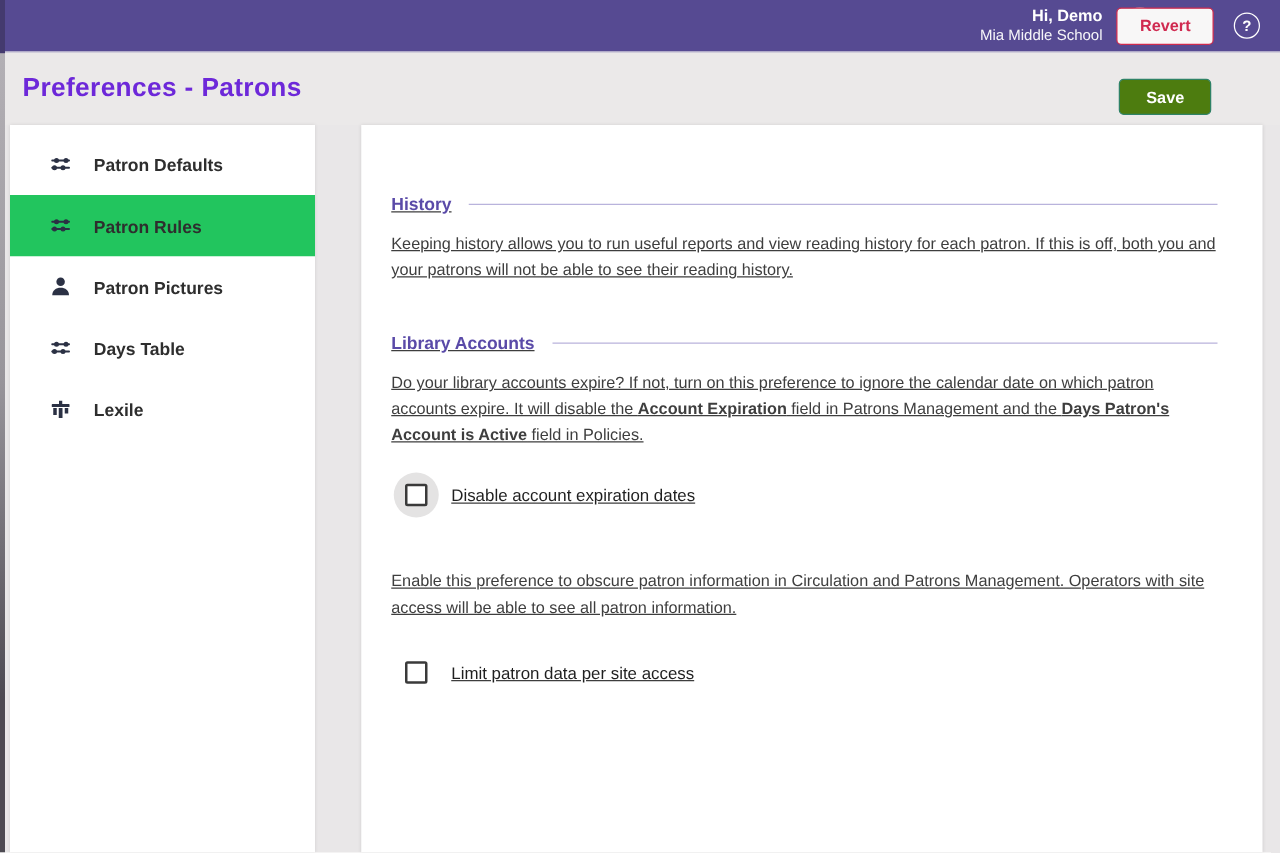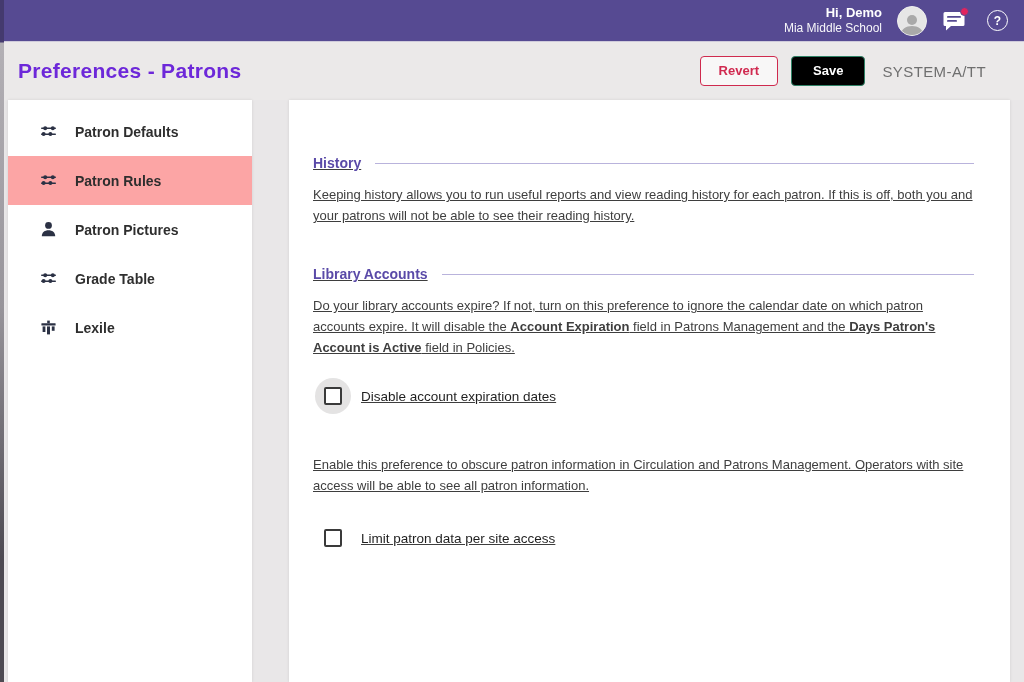--- a/index.html
+++ b/index.html
@@ -44,37 +44,37 @@
   }
   
   .header {
     position:absolute; top:42px; left:0; right:0; height:58px;
     background:#ebe9e9; display:flex; align-items:center;
   }
   .page-title {
     margin-left:18px; font-size:21px; font-weight:600; color:#6d28d9;
     letter-spacing:.3px;
   }
-  .header-actions { margin-left:auto; display:flex; align-items:center; gap:13px; margin-right:38px; }
+  .header-actions { margin-left:auto; display:flex; align-items:center; gap:27px; margin-right:38px;flex-direction:column; }
   .btn { font-family:inherit; font-size:13px; font-weight:700; border-radius:4px; cursor:pointer; padding:6px 18px; line-height:1.2; }
   .btn-revert { background:#f8f7f7; color:#d02a50; border:1.5px solid #cf2a4e; }
-  .btn-save   { background:#000000; color:#fff; border:1.5px solid #2f8266; padding:6px 21px; }
+  .btn-save   { background:#4d7c0f; color:#fff; border:1.5px solid #2f8266; padding:6px 21px; }
   .system-label { font-size:15px; color:#6f6f6f; letter-spacing:.4px; margin-left:4px; }
   
   .sidebar {
     position:absolute; left:8px; top:100px; bottom:0; width:244px;
     background:#fff; box-shadow:0 0 3px rgba(0,0,0,.10);
     padding-top:7px;
   }
   .side-item {
     height:49px; display:flex; align-items:center; gap:17px;
     padding-left:31px; cursor:pointer;
     font-size:14px; font-weight:700; color:#2e2e2e;
   }
-  .side-item.selected { background:#fca5a5; }
+  .side-item.selected { background:#22c55e; }
   .side-icon { width:19px; height:19px; flex:0 0 19px; display:flex; align-items:center; justify-content:center; }
   
   .main {
     position:absolute; left:289px; top:100px; bottom:0; right:14px;
     background:#fff; box-shadow:0 0 3px rgba(0,0,0,.10);
     padding:55px 36px 0 24px;
   }
   .section { margin-bottom:40px;text-decoration:underline; }
   .section-head { display:flex; align-items:center; }
   .section-title { color:#5a4aa8; font-size:14px; font-weight:700; white-space:nowrap; }
@@ -174,21 +174,21 @@
     <span class="side-icon">
       <svg width="19" height="19" viewBox="0 0 19 19" fill="#2b3144">
         <rect x="2" y="5.6" width="15" height="1.5" rx="0.75"></rect>
         <circle cx="6.2" cy="6.3" r="2"></circle>
           <circle cx="13.8" cy="6.3" r="2"></circle>
         <rect x="2" y="11.4" width="15" height="1.5" rx="0.75"></rect>
         <circle cx="4.6" cy="12.1" r="2"></circle>
           <circle cx="11.4" cy="12.1" r="2"></circle>
       </svg>
     </span>
-    <span>Grade Table</span>
+    <span>Days Table</span>
   </div>
 
   <div class="side-item">
     <span class="side-icon">
       <svg width="19" height="19" viewBox="0 0 19 19" fill="#2b3144">
         <rect x="8.2" y="2.6" width="2.6" height="2.6"></rect>
         <rect x="2.4" y="5.2" width="14.2" height="2.4" rx="0.5"></rect>
         <rect x="3.6" y="8.4" width="2.8" height="5.6"></rect>
         <rect x="8.0" y="8.4" width="3.0" height="8.0"></rect>
         <rect x="12.8" y="8.4" width="2.8" height="4.4"></rect>

